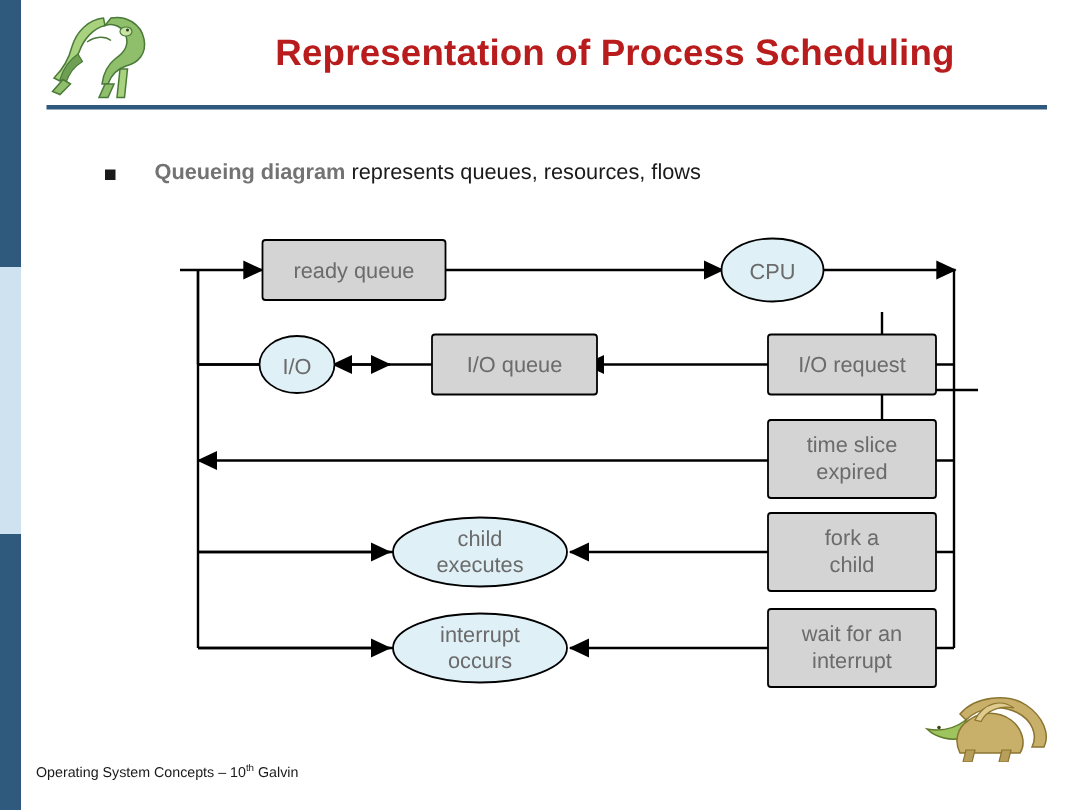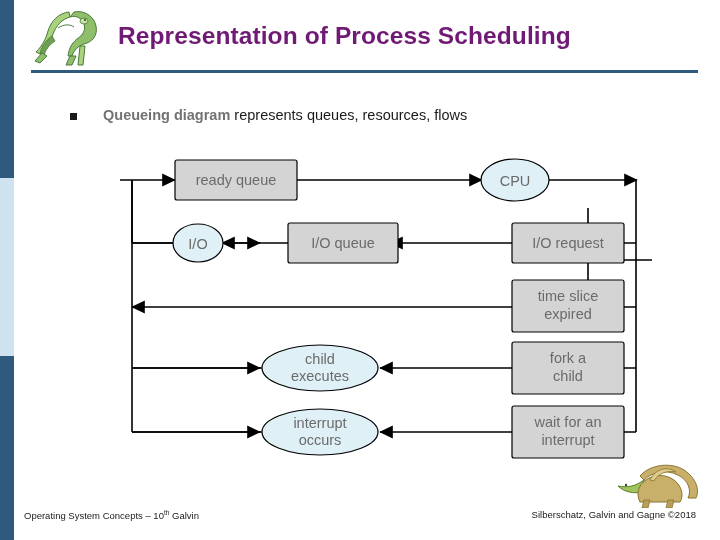--- a/index.html
+++ b/index.html
@@ -34,23 +34,24 @@
     position: absolute;
     left: 22px; top: 6px;
     width: 86px; height: 62px;
   }
 
   
   .title {
     position: absolute;
     left: 118px; top: 22px;
     width: 584px;
+    text-align: center;
     font-size: 24.5px;
     font-weight: bold;
-    color: #701a75;
+    color: #b91c1c;
     letter-spacing: 0.1px;
   }
   .title-rule {
     position: absolute;
     left: 31px; top: 70px;
     width: 667px; height: 3px;
     background: #2f5a7e;
   }
 
   
@@ -244,14 +245,13 @@
       <path d="M40 24 C46 12 58 10 66 16 C58 14 48 17 44 25 Z" fill="#e0cb8f" stroke="#8a7430" stroke-width="0.8"></path>
       <path d="M34 44 L32 52 L38 52 L40 44 Z" fill="#b79f5b" stroke="#8a7430" stroke-width="0.8"></path>
       <path d="M58 44 L56 52 L62 52 L64 44 Z" fill="#b79f5b" stroke="#8a7430" stroke-width="0.8"></path>
       <circle cx="16" cy="29" r="1.2" fill="#3a4a18"></circle>
     </g>
   </svg>
 </div>
 
 <div class="footer">
   <div class="footer-left"><span>Operating System Concepts – 10</span><span class="sup">th</span><span> Galvin</span></div>
-  <div class="footer-right">Silberschatz, Galvin and Gagne ©2018</div>
 </div>
 
 </body></html>

